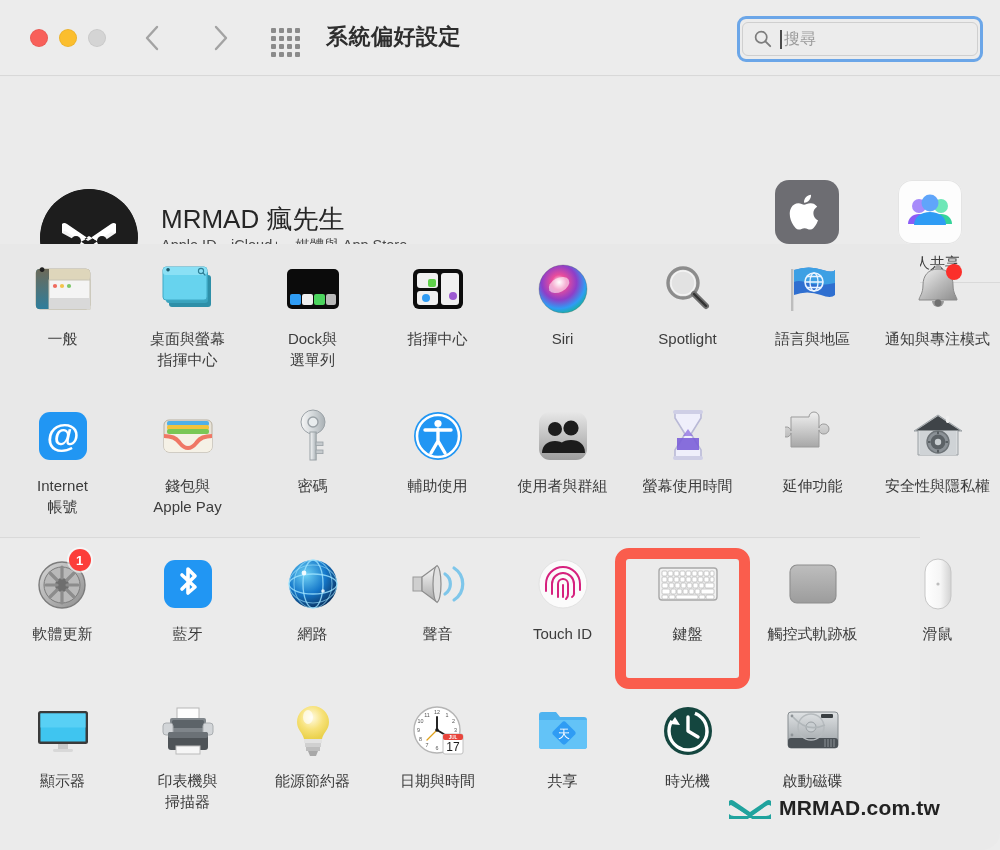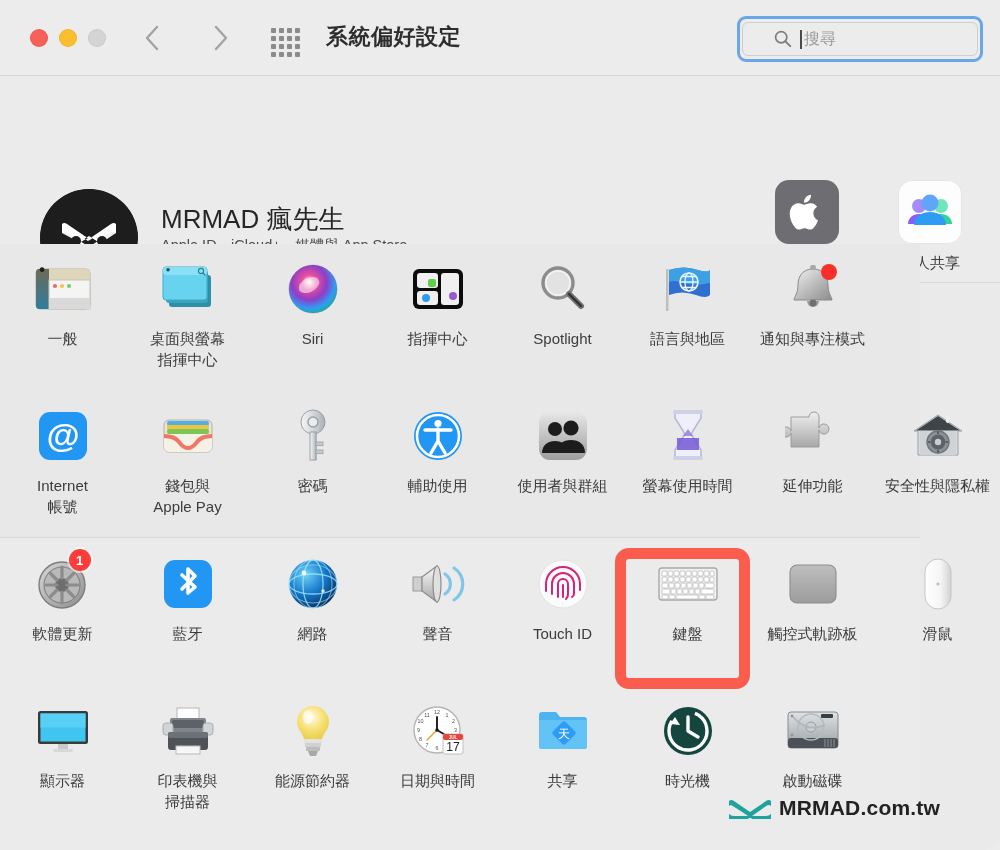--- a/index.html
+++ b/index.html
@@ -43,21 +43,21 @@
     position:absolute;left:737px;top:16px;width:246px;height:46px;
     border-radius:9px;
     border:3px solid #6ba6e8;
     background:#ececec;
     box-sizing:border-box;
     display:flex;align-items:center;
   }
   #searchwrap .inner{
     margin:2px;flex:1;height:34px;border-radius:6px;
     background:#ececec;border:1px solid #cfcfcf;
-    display:flex;align-items:center;box-sizing:border-box;padding-left:20px;
+    display:flex;align-items:center;box-sizing:border-box;
   }
   #search-icon{margin-left:10px;margin-right:7px;flex:none;}
   #search-caret{width:2px;height:19px;background:#4a4a4a;flex:none;}
   #search-placeholder{
     font-size:16px;color:#9a9a9a;margin-left:2px;
   }
 
   
   #account{
     position:absolute;left:0;top:77px;width:1000px;height:206px;
@@ -279,57 +279,72 @@
             <circle cx="42" cy="8" r="2.6" fill="none" stroke="#2e7f96" stroke-width="1.1"></circle>
             <path d="M44 10 L46 12" stroke="#2e7f96" stroke-width="1.2" stroke-linecap="round"></path>
           </svg>
         </div>
         <div class="label">
           <span>桌面與螢幕</span>
           <span class="l2">指揮中心</span>
         </div>
       </div>
 
+      <div class="cell">
+        <div class="icon">
+          <svg width="56" height="48" viewBox="0 0 56 48">
+            <rect x="2" y="4" width="52" height="40" rx="5" fill="#0b0b0b"></rect>
+            <rect x="5" y="29" width="11" height="11" rx="2" fill="#2f9cf4"></rect>
+            <rect x="17" y="29" width="11" height="11" rx="2" fill="#efefef"></rect>
+            <rect x="29" y="29" width="11" height="11" rx="2" fill="#4cd45e"></rect>
+            <rect x="41" y="29" width="10" height="11" rx="2" fill="#b9b9b9"></rect>
+          </svg>
+        </div>
+        <div class="label">
+          <span>Dock與</span>
+          <span class="l2">選單列</span>
+        </div>
+      </div>
+
+      <div class="cell">
+        <div class="icon">
+          <svg width="56" height="48" viewBox="0 0 56 48">
+            <rect x="3" y="4" width="50" height="40" rx="6" fill="#0c0c0c"></rect>
+            <rect x="7" y="8" width="21" height="15" rx="3" fill="#f0f0f0"></rect>
+            <rect x="7" y="26" width="21" height="14" rx="3" fill="#f0f0f0"></rect>
+            <rect x="31" y="8" width="18" height="32" rx="3" fill="#f0f0f0"></rect>
+            <rect x="18" y="14" width="8" height="8" rx="2" fill="#5fd04a"></rect>
+            <circle cx="16" cy="33" r="4" fill="#2f9cf4"></circle>
+            <circle cx="43" cy="31" r="4" fill="#9b59d0"></circle>
+          </svg>
+        </div>
+        <div class="label">
+          <span>指揮中心</span>
+        </div>
+      </div>
 
       <div class="cell">
         <div class="icon">
           <svg width="52" height="52" viewBox="0 0 52 52">
             <defs>
               <radialGradient id="sir" cx="42%" cy="36%" r="70%">
                 <stop offset="0%" stop-color="#ffffff"></stop>
                 <stop offset="22%" stop-color="#ea4d9b"></stop>
                 <stop offset="52%" stop-color="#8e3ec8"></stop>
                 <stop offset="78%" stop-color="#2f9cf4"></stop>
                 <stop offset="100%" stop-color="#11b58a"></stop>
               </radialGradient>
             </defs>
             <circle cx="26" cy="26" r="24" fill="url(#sir)"></circle>
             <ellipse cx="22" cy="22" rx="11" ry="7" fill="#ffffff" opacity=".55" transform="rotate(-28 22 22)"></ellipse>
             <circle cx="26" cy="26" r="24" fill="none" stroke="#3a3a3a" stroke-width="1" opacity=".25"></circle>
           </svg>
         </div>
         <div class="label">
           <span>Siri</span>
-        </div>
-      </div>
-
-      <div class="cell">
-        <div class="icon">
-          <svg width="56" height="48" viewBox="0 0 56 48">
-            <rect x="3" y="4" width="50" height="40" rx="6" fill="#0c0c0c"></rect>
-            <rect x="7" y="8" width="21" height="15" rx="3" fill="#f0f0f0"></rect>
-            <rect x="7" y="26" width="21" height="14" rx="3" fill="#f0f0f0"></rect>
-            <rect x="31" y="8" width="18" height="32" rx="3" fill="#f0f0f0"></rect>
-            <rect x="18" y="14" width="8" height="8" rx="2" fill="#5fd04a"></rect>
-            <circle cx="16" cy="33" r="4" fill="#2f9cf4"></circle>
-            <circle cx="43" cy="31" r="4" fill="#9b59d0"></circle>
-          </svg>
-        </div>
-        <div class="label">
-          <span>指揮中心</span>
         </div>
       </div>
 
       <div class="cell">
         <div class="icon">
           <svg width="54" height="52" viewBox="0 0 54 52">
             <circle cx="22" cy="20" r="15" fill="#e2e2e2" stroke="#8c8c8c" stroke-width="3.4"></circle>
             <circle cx="22" cy="20" r="12" fill="none" stroke="#f4f4f4" stroke-width="1.4"></circle>
             <path d="M33 31 L45 43" stroke="#6f6f6f" stroke-width="6" stroke-linecap="round"></path>
             <path d="M33 31 L45 43" stroke="#333" stroke-width="2.4" stroke-linecap="round"></path>

